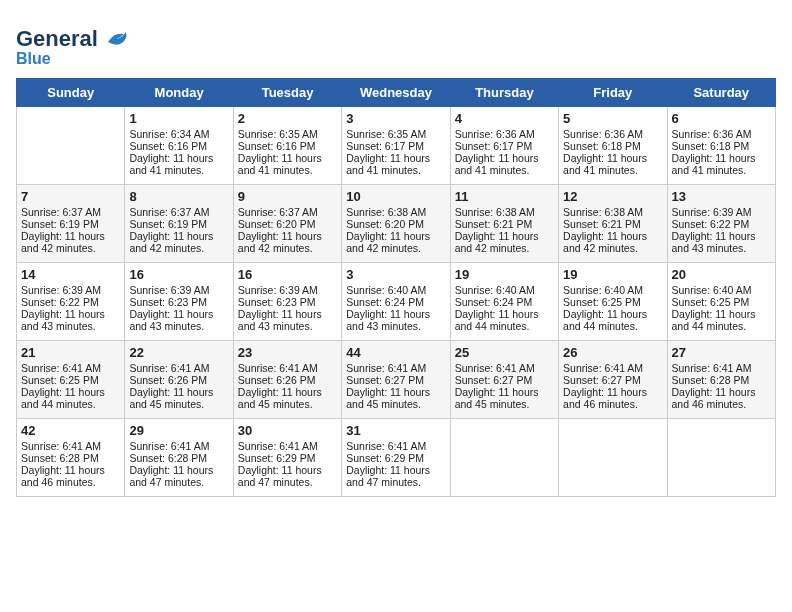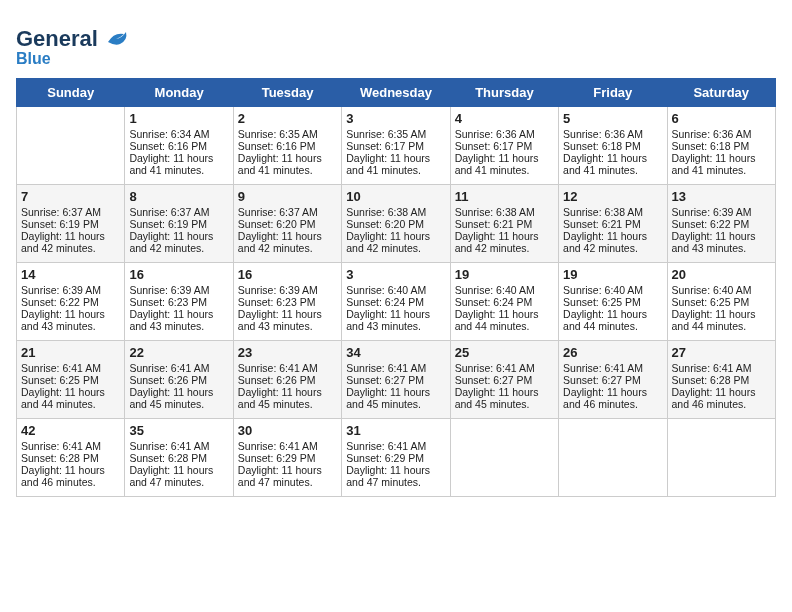--- a/index.html
+++ b/index.html
@@ -132,28 +132,28 @@
           <td><span class="day-number">16</span><span>Sunrise: 6:39 AM</span><br><span>Sunset: 6:23 PM</span><br><span>Daylight: 11 hours and 43 minutes.</span></td>
           <td><span class="day-number">3</span><span>Sunrise: 6:40 AM</span><br><span>Sunset: 6:24 PM</span><br><span>Daylight: 11 hours and 43 minutes.</span></td>
           <td><span class="day-number">19</span><span>Sunrise: 6:40 AM</span><br><span>Sunset: 6:24 PM</span><br><span>Daylight: 11 hours and 44 minutes.</span></td>
           <td><span class="day-number">19</span><span>Sunrise: 6:40 AM</span><br><span>Sunset: 6:25 PM</span><br><span>Daylight: 11 hours and 44 minutes.</span></td>
           <td><span class="day-number">20</span><span>Sunrise: 6:40 AM</span><br><span>Sunset: 6:25 PM</span><br><span>Daylight: 11 hours and 44 minutes.</span></td>
         </tr>
         <tr>
           <td><span class="day-number">21</span><span>Sunrise: 6:41 AM</span><br><span>Sunset: 6:25 PM</span><br><span>Daylight: 11 hours and 44 minutes.</span></td>
           <td><span class="day-number">22</span><span>Sunrise: 6:41 AM</span><br><span>Sunset: 6:26 PM</span><br><span>Daylight: 11 hours and 45 minutes.</span></td>
           <td><span class="day-number">23</span><span>Sunrise: 6:41 AM</span><br><span>Sunset: 6:26 PM</span><br><span>Daylight: 11 hours and 45 minutes.</span></td>
-          <td><span class="day-number">34</span><span>Sunrise: 6:41 AM</span><br><span>Sunset: 6:27 PM</span><br><span>Daylight: 11 hours and 45 minutes.</span></td>
+          <td><span class="day-number">44</span><span>Sunrise: 6:41 AM</span><br><span>Sunset: 6:27 PM</span><br><span>Daylight: 11 hours and 45 minutes.</span></td>
           <td><span class="day-number">25</span><span>Sunrise: 6:41 AM</span><br><span>Sunset: 6:27 PM</span><br><span>Daylight: 11 hours and 45 minutes.</span></td>
           <td><span class="day-number">26</span><span>Sunrise: 6:41 AM</span><br><span>Sunset: 6:27 PM</span><br><span>Daylight: 11 hours and 46 minutes.</span></td>
           <td><span class="day-number">27</span><span>Sunrise: 6:41 AM</span><br><span>Sunset: 6:28 PM</span><br><span>Daylight: 11 hours and 46 minutes.</span></td>
         </tr>
         <tr>
           <td><span class="day-number">42</span><span>Sunrise: 6:41 AM</span><br><span>Sunset: 6:28 PM</span><br><span>Daylight: 11 hours and 46 minutes.</span></td>
-          <td><span class="day-number">35</span><span>Sunrise: 6:41 AM</span><br><span>Sunset: 6:28 PM</span><br><span>Daylight: 11 hours and 47 minutes.</span></td>
+          <td><span class="day-number">29</span><span>Sunrise: 6:41 AM</span><br><span>Sunset: 6:28 PM</span><br><span>Daylight: 11 hours and 47 minutes.</span></td>
           <td><span class="day-number">30</span><span>Sunrise: 6:41 AM</span><br><span>Sunset: 6:29 PM</span><br><span>Daylight: 11 hours and 47 minutes.</span></td>
           <td><span class="day-number">31</span><span>Sunrise: 6:41 AM</span><br><span>Sunset: 6:29 PM</span><br><span>Daylight: 11 hours and 47 minutes.</span></td>
           <td class="empty"></td>
           <td class="empty"></td>
           <td class="empty"></td>
         </tr>
       </tbody>
   </table>
 </div>
 

